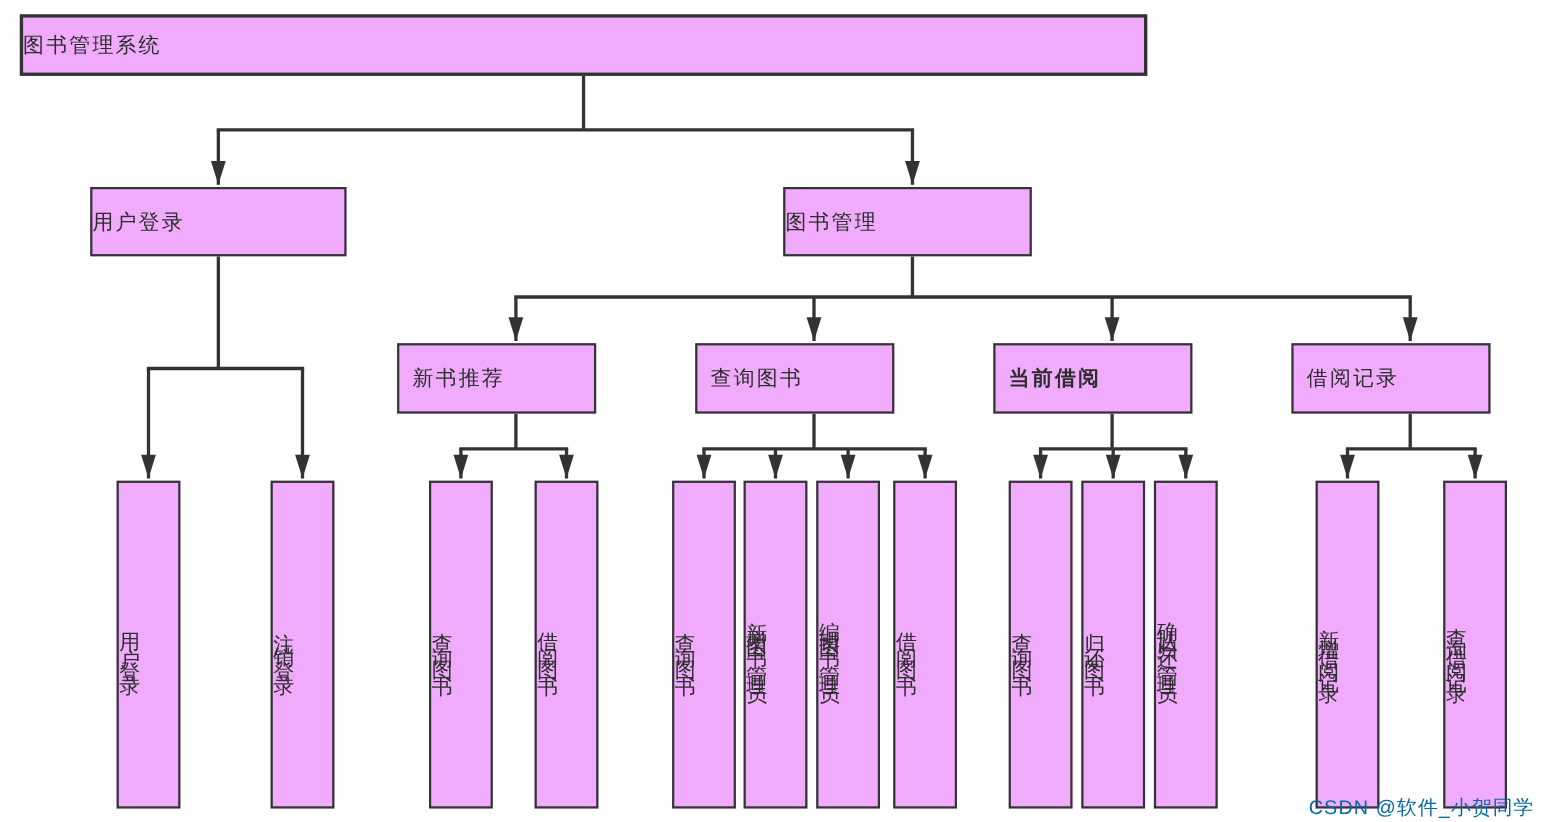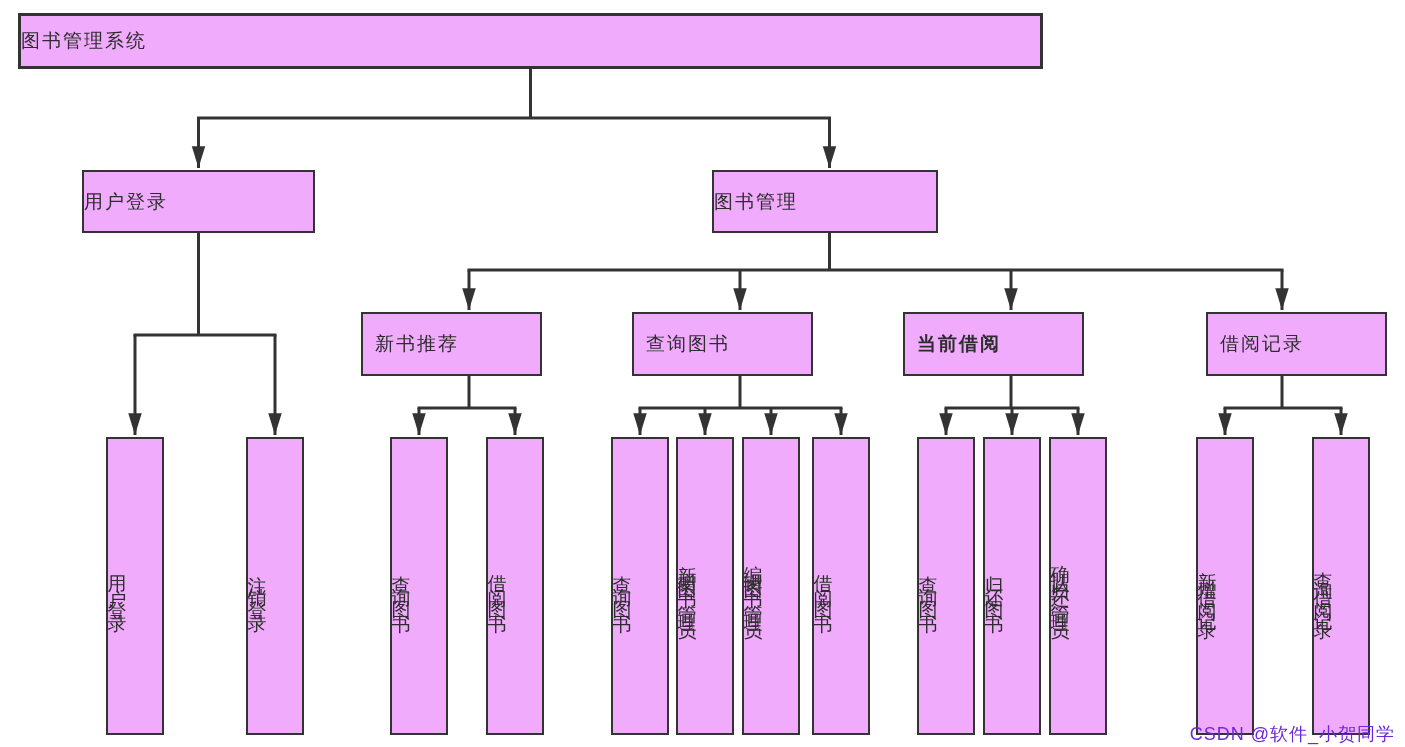--- a/index.html
+++ b/index.html
@@ -36,21 +36,21 @@
     letter-spacing: 2px;
     white-space: nowrap;
   }
   .root-node  { left: 18px;  top: 13px;  width: 1025px; height: 56px; border-width: 3px; }
   .l2-login   { left: 82px;  top: 170px; width: 233px;  height: 63px; }
   .l2-mgmt    { left: 712px; top: 170px; width: 226px;  height: 63px; }
   .l3 { top: 312px; width: 181px; height: 64px; padding-left: 12px; }
   .l3-recommend { left: 361px;  }
   .l3-borrow    { left: 632px;  }
   .l3-current   { left: 903px; font-weight: bold;  }
-  .l3-records   { left: 1174px; margin-left: 32px; }
+  .l3-records   { left: 1174px; }
   .leaf {
     top: 437px;
     width: 58px;
     height: 298px;
   }
   .leaf span {
     writing-mode: vertical-rl;
     text-orientation: mixed;
     font-size: 19px;
     letter-spacing: 13px;
@@ -69,21 +69,21 @@
   .leaf-9  { left: 917px;  }
   .leaf-10 { left: 983px;  }
   .leaf-11 { left: 1049px; }
   .leaf-12 { left: 1196px; }
   .leaf-13 { left: 1312px; }
   #watermark {
     position: absolute;
     right: 10px;
     bottom: 1px;
     font-size: 18px;
-    color: #6d28d9;
+    color: #0369a1;
     letter-spacing: 1px;
     white-space: nowrap;
   }
 </style>
 </head>
 <body>
 
 <div id="stage">
 
   <svg id="wires" viewBox="0 0 1405 747" xmlns="http://www.w3.org/2000/svg">

